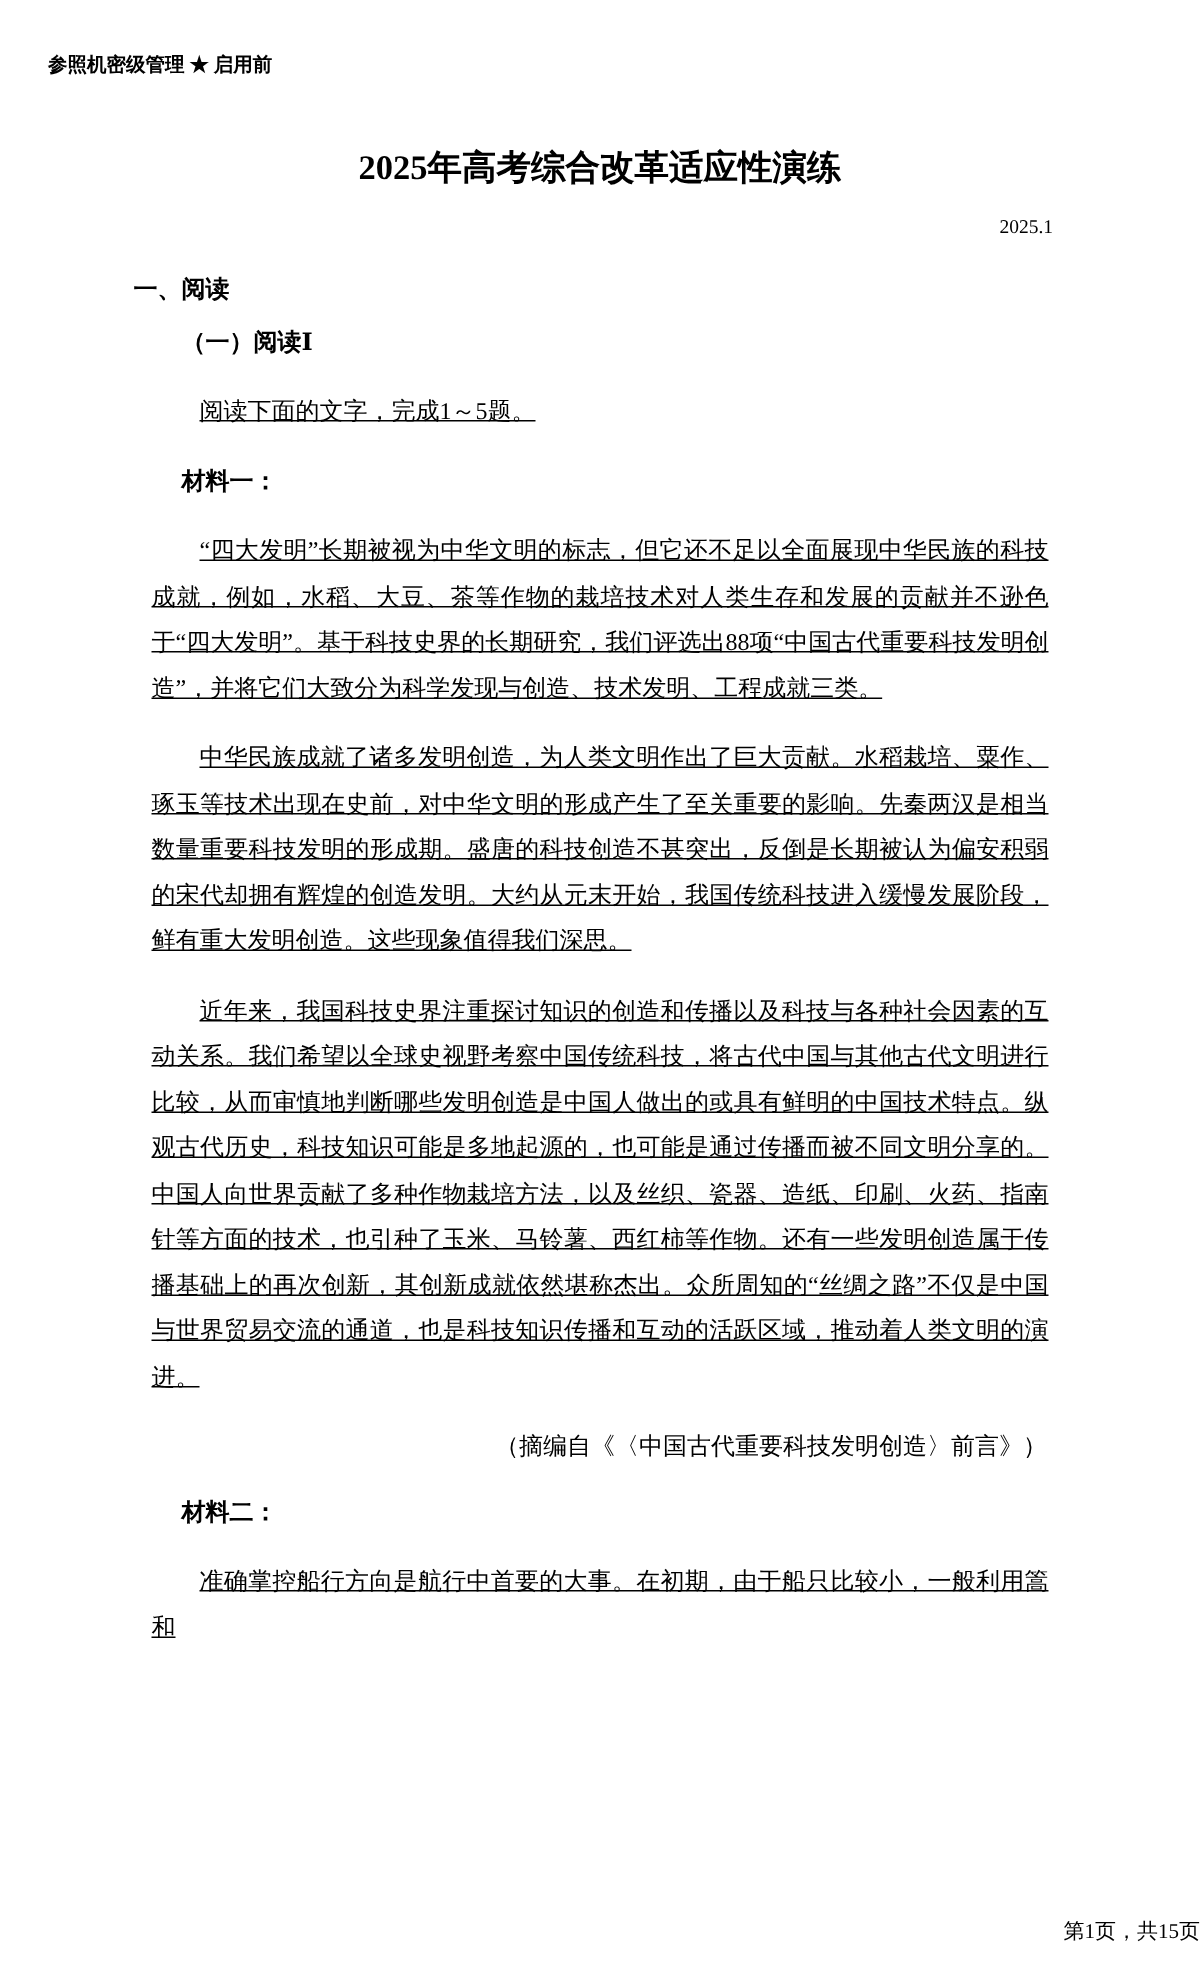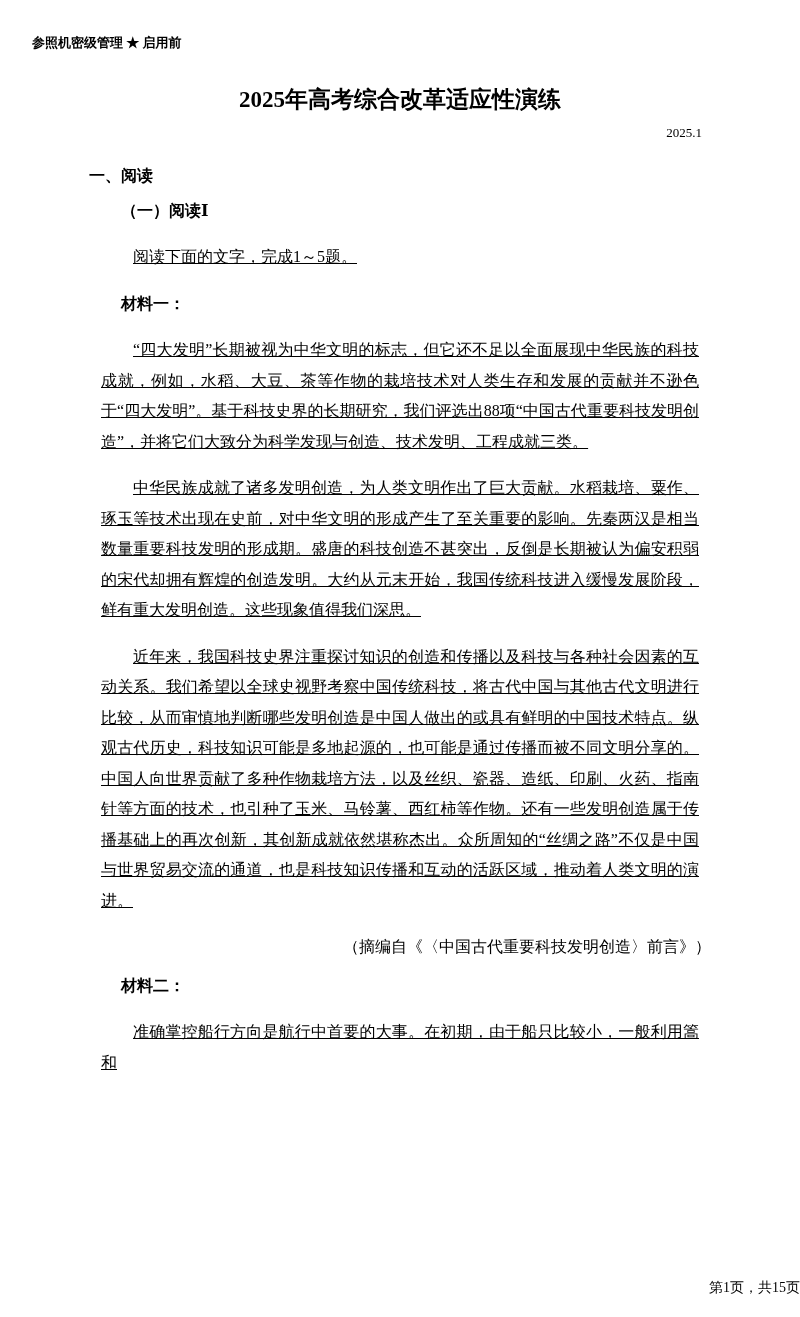--- a/index.html
+++ b/index.html
@@ -22,21 +22,21 @@
     font-size: 13px;
     font-weight: bold;
   }
   .title-block {
     padding-top: 80px;
   }
   .exam-title {
     text-align: center;
     font-size: 23px;
     font-weight: bold;
-    margin: 4px;
+    margin: 16px;
   }
   .exam-subject {
     text-align: center;
     font-size: 23px;
     font-weight: bold;
     margin: 10px 0 0 0;
   }
   .exam-date {
     text-align: right;
     padding-right: 98px;
@@ -55,21 +55,21 @@
   .indent {
     text-indent: 2em;
   }
   .para {
     margin: 16px;
     text-indent: 2em;
     text-align: justify;
     text-decoration: underline;
   }
   .attribution {
-    margin: 0;
+    margin: 13px;
     text-align: right;
     padding-right: 4px;
   }
   .material2-label {
     margin-top: 8px;
   }
   .page-footer {
     position: absolute;
     bottom: 20px;
     left: 0;

